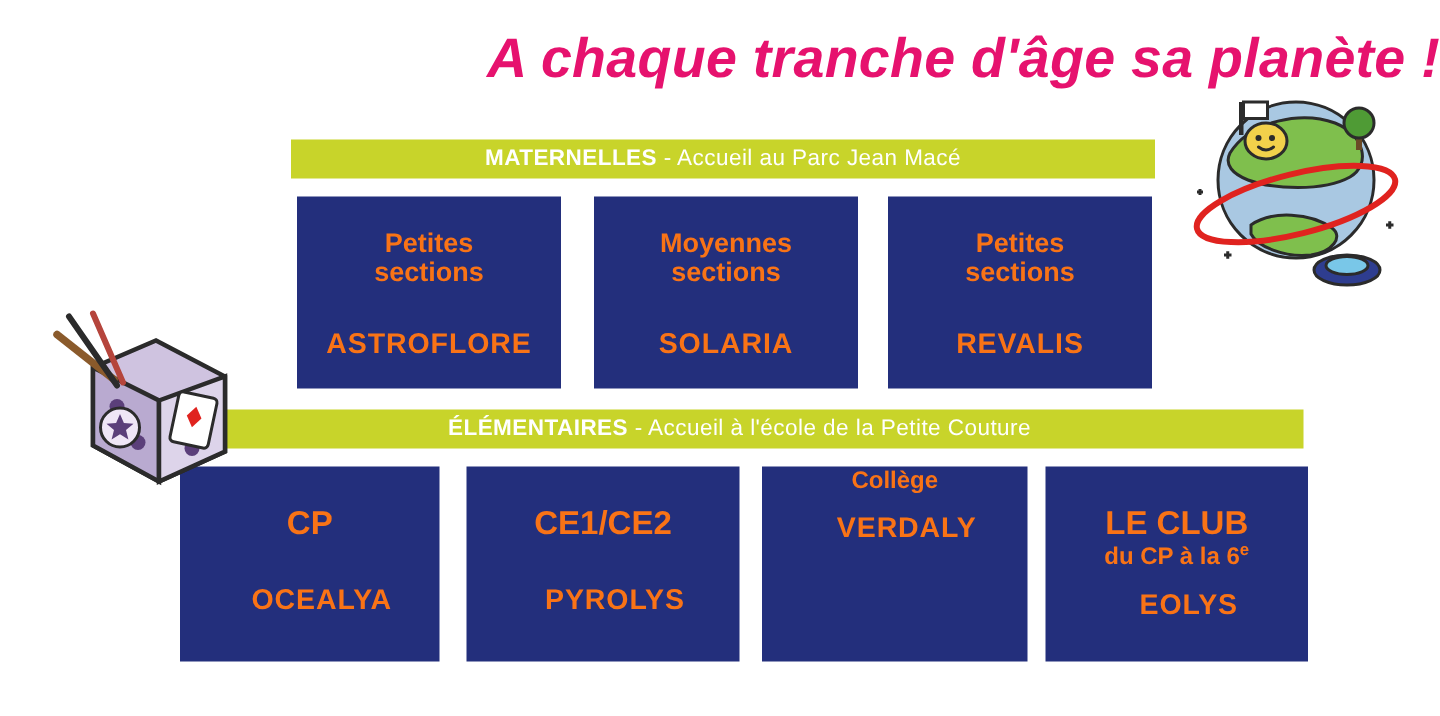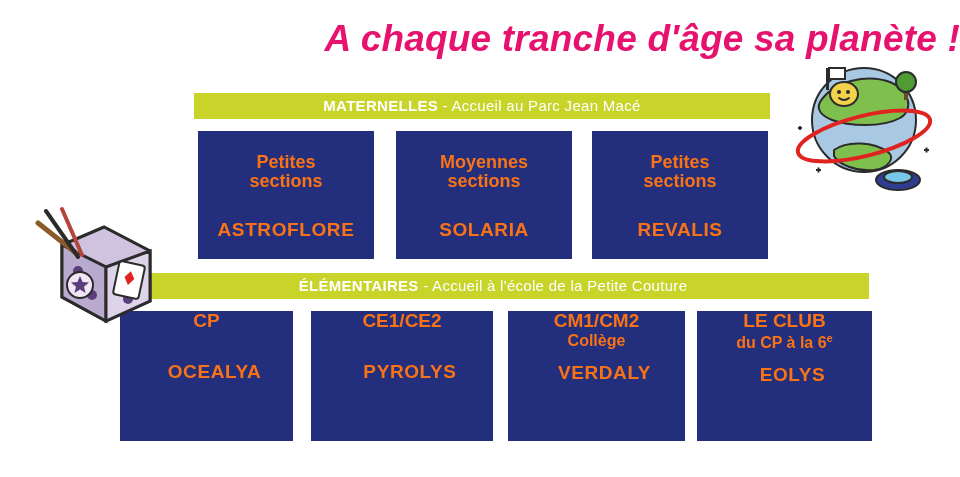--- a/index.html
+++ b/index.html
@@ -88,22 +88,22 @@
   .m1 { left: 198px; }
   .m2 { left: 396px; }
   .m3 { left: 592px; }
 
   
   .e-card {
     top: 311px;
     height: 130px;
   }
   .e-card .level {
-    font-size: 19px;
-    margin-top: 0;
+    font-size: 22px;
+    margin-top: 26px;
   }
   .e-card .level-sm {
     font-size: 16px;
     font-weight: bold;
     margin-top: 1px;
   }
   .e-card .planet {
     font-size: 19px;
     margin-top: 30px;
     margin-left: 16px;
@@ -170,21 +170,20 @@
   <div class="level">CP</div>
   <div class="planet">OCEALYA</div>
 </div>
 
 <div class="card e-card e2">
   <div class="level">CE1/CE2</div>
   <div class="planet">PYROLYS</div>
 </div>
 
 <div class="card e-card e3 has-sub">
-  <div class="level">CM1/CM2</div>
   <div class="level-sm">Collège</div>
   <div class="planet">VERDALY</div>
 </div>
 
 <div class="card e-card e4 has-sub">
   <div class="level">LE CLUB</div>
   <div class="level-sm"><span>du CP à la 6</span><span class="sup">e</span></div>
   <div class="planet">EOLYS</div>
 </div>
 

